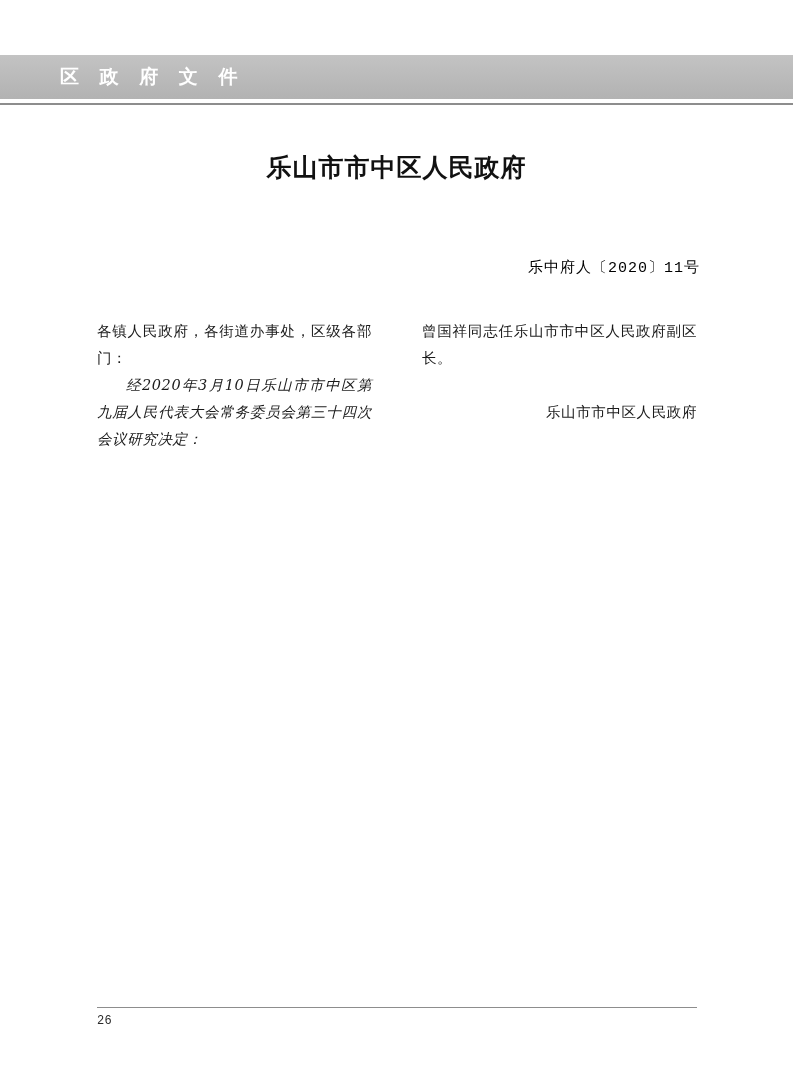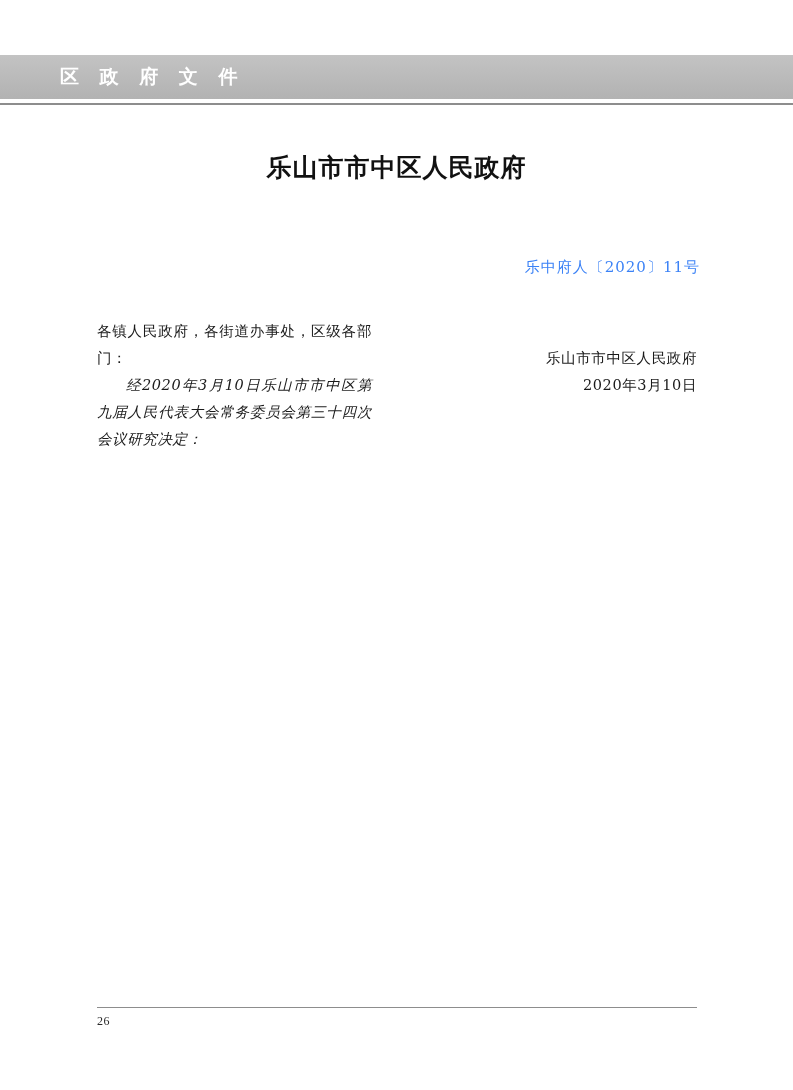--- a/index.html
+++ b/index.html
@@ -75,21 +75,22 @@
 
   
   .doc-number {
     position: absolute;
     top: 258px;
     left: 0;
     width: 700px;
     text-align: right;
     font-size: 15px;
     letter-spacing: 1px;
-    color: #3b82f6;
+    color: #000000;
+    font-family: Liberation Mono, monospace;
   }
 
   
   .body-cols {
     position: absolute;
     top: 318px;
     left: 97px;
     width: 600px;
     display: flex;
     gap: 50px;
@@ -133,21 +134,21 @@
     top: 1014px;
     width: 600px;
     font-size: 12px;
     color: #2a2a2a;
     letter-spacing: 0.4px;
     display: flex;
     align-items: baseline;
     gap: 7px;
   }
   .footer .page-num {
-    font-family: Liberation Serif, serif;
+    font-family: Liberation Mono, monospace;
     text-align: center;
   }
 </style>
 </head>
 <body>
 
 <div class="page">
 
   <div class="header-band">
     <div class="header-band-title">区 政 府 文 件</div>
@@ -161,23 +162,23 @@
   <div class="doc-number">乐中府人〔2020〕11号</div>
 
   <div class="body-cols">
 
     <div class="col">
       <p>各镇人民政府，各街道办事处，区级各部门：</p>
       <p class="indent">经2020年3月10日乐山市市中区第九届人民代表大会常务委员会第三十四次会议研究决定：</p>
     </div>
 
     <div class="col">
+      <p>曾国祥同志任乐山市市中区人民政府副区长。</p>
       <div class="sign-block">
         <div>乐山市市中区人民政府</div>
-        <div>2020年3月10日</div>
       </div>
     </div>
 
   </div>
 
   <div class="footer-rule"></div>
   <div class="footer">
     <span class="page-num">26</span>
   </div>
 

